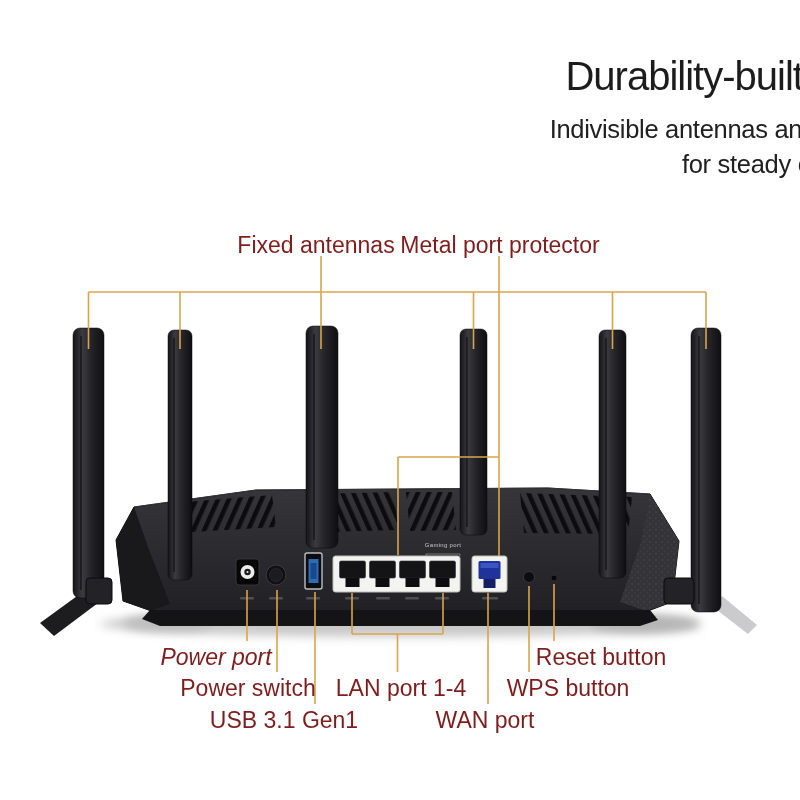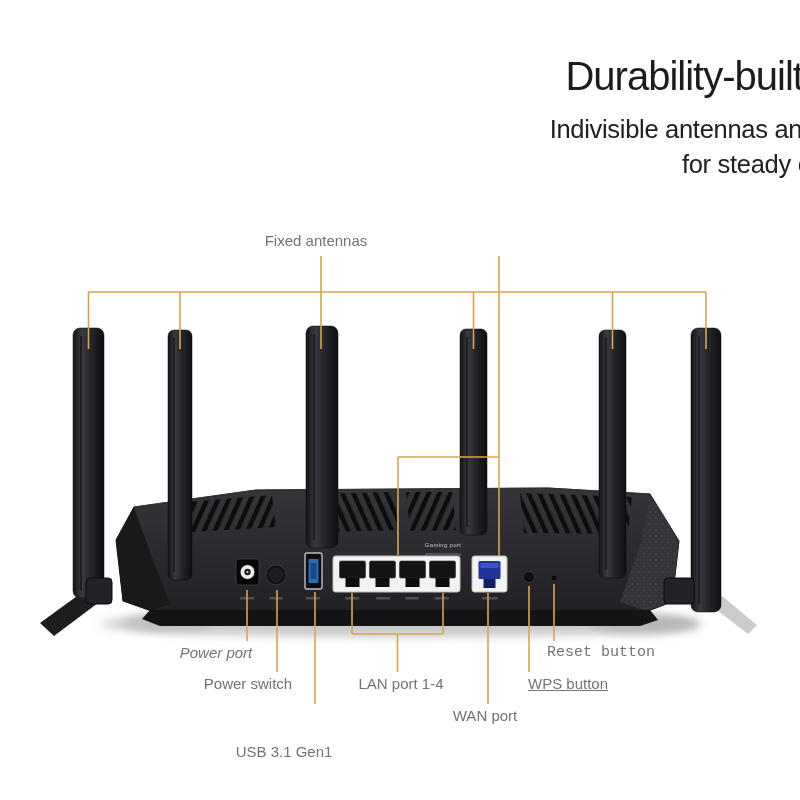--- a/index.html
+++ b/index.html
@@ -4,21 +4,21 @@
 <style>
   html,body{margin:0;padding:0;background:#ffffff;}
   .stage{position:relative;width:800px;height:800px;background:#ffffff;overflow:hidden;
          font-family:"Liberation Sans","DejaVu Sans",sans-serif;}
   .stage svg{position:absolute;left:0;top:0;}
   .txt{position:absolute;transform:translateX(-50%);white-space:nowrap;color:#2b2b2b;}
   .title{width:100%;left:50%;top:54px;text-align:center;font-size:40px;letter-spacing:-1px;
          color:#1c1c1c;font-weight:400;}
   .subtitle{width:100%;left:50%;top:112px;text-align:center;font-size:25.5px;line-height:35px;
             letter-spacing:-0.3px;color:#202020;font-weight:400;}
-  .callout-label{font-size:15px;color:#737373;}
+  .callout-label{font-size:23px;color:#7f1d1d;}
   .tiny-label{font-size:6px;color:#c8c8c8;letter-spacing:0.3px;}
 </style>
 </head>
 <body>
 
 <div class="stage">
 
   <svg width="800" height="800" viewBox="0 0 800 800">
     <defs>
       <linearGradient id="antGrad" x1="0" y1="0" x2="1" y2="0">
@@ -170,24 +170,25 @@
     </g>
   </svg>
 
   <div class="title" style="position:absolute;">Durability-builtin Connection</div>
   <div class="subtitle" style="position:absolute;">
     <div>Indivisible antennas and metal port protectors</div>
     <div>for steady connection</div>
   </div>
 
   <div class="txt callout-label" style="left:316px;top:232px;">Fixed antennas</div>
+  <div class="txt callout-label" style="left:500px;top:232px;">Metal port protector</div>
 
   <div class="txt tiny-label" style="left:443px;top:542px;">Gaming port</div>
 
   <div class="txt callout-label" style="left:216px;top:644px;font-style:italic;">Power port</div>
   <div class="txt callout-label" style="left:248px;top:675px;text-align:center;">Power switch</div>
-  <div class="txt callout-label" style="left:284px;top:707px;margin-top:36px;">USB 3.1 Gen1</div>
+  <div class="txt callout-label" style="left:284px;top:707px;">USB 3.1 Gen1</div>
   <div class="txt callout-label" style="left:401px;top:675px;">LAN port 1-4</div>
   <div class="txt callout-label" style="left:485px;top:707px;">WAN port</div>
-  <div class="txt callout-label" style="left:568px;top:675px;text-decoration:underline;">WPS button</div>
-  <div class="txt callout-label" style="left:601px;top:644px;font-family:Liberation Mono, monospace;">Reset button</div>
+  <div class="txt callout-label" style="left:568px;top:675px;">WPS button</div>
+  <div class="txt callout-label" style="left:601px;top:644px;">Reset button</div>
 
 </div>
 
 </body></html>

